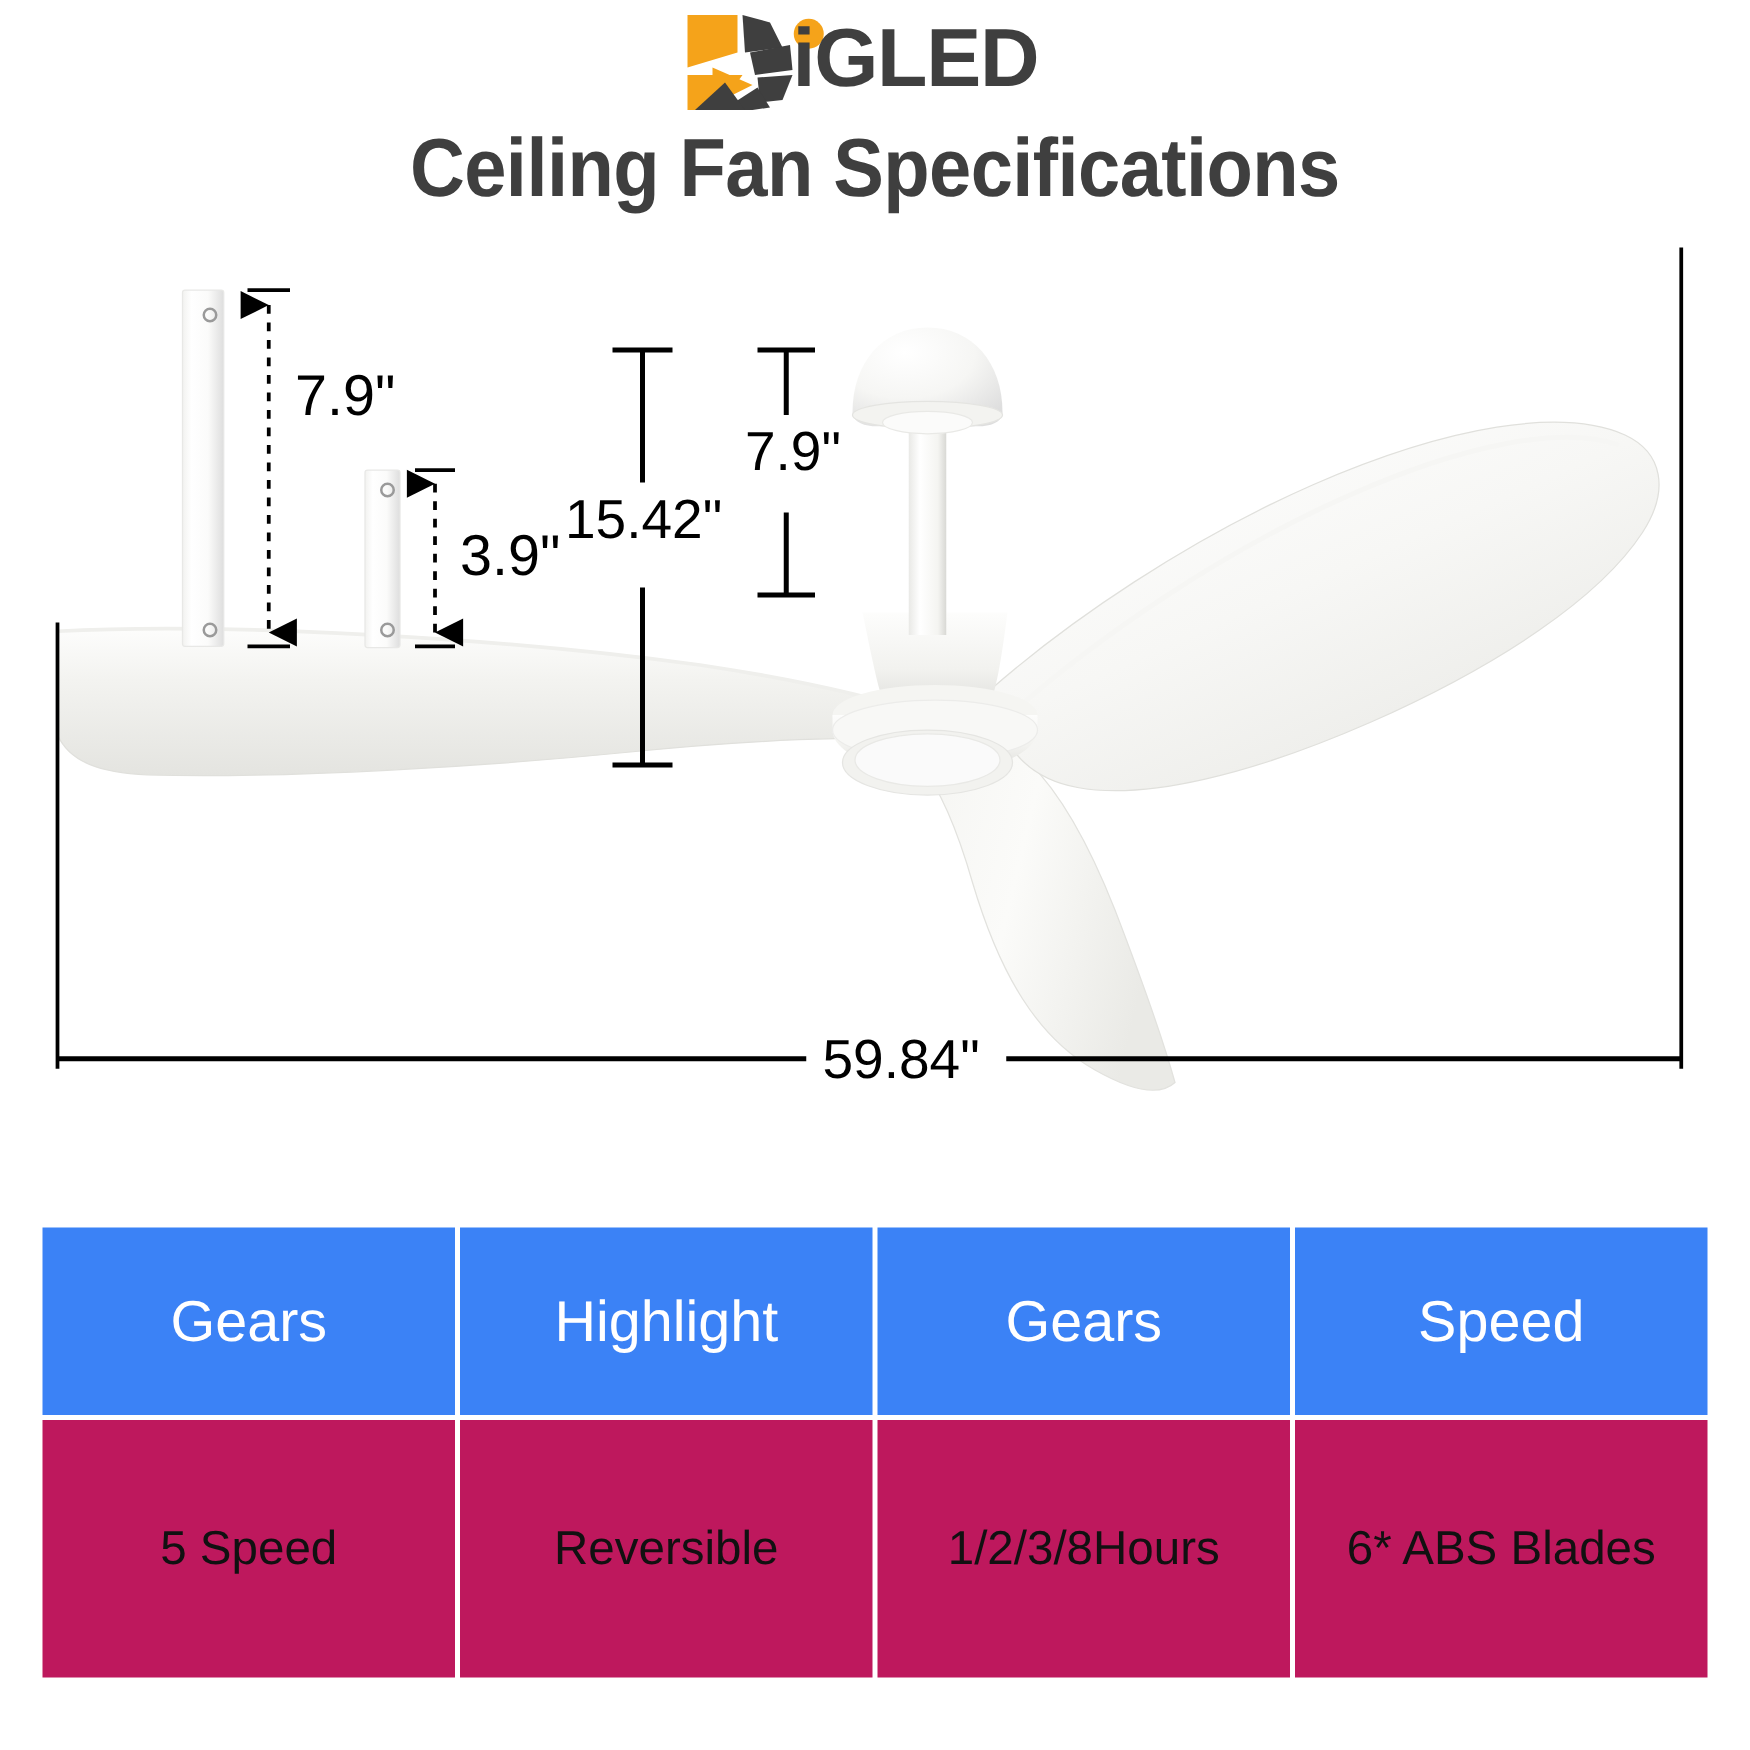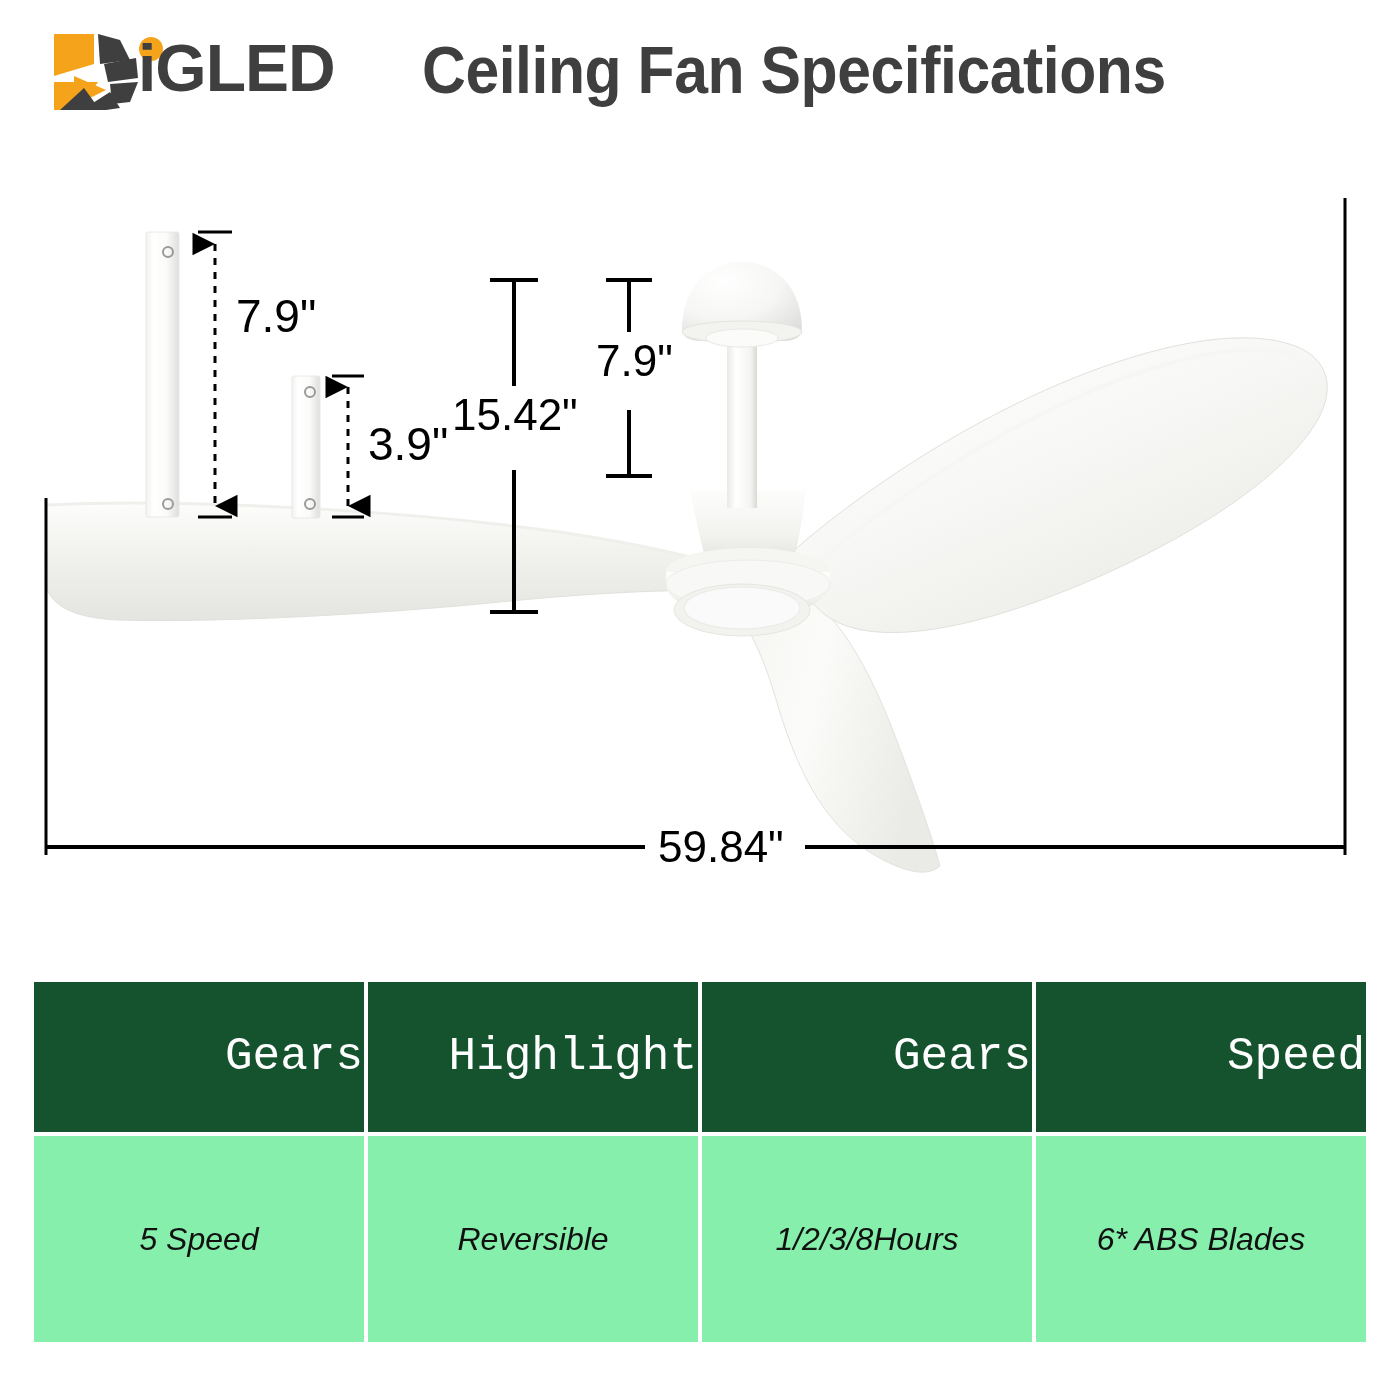--- a/index.html
+++ b/index.html
@@ -15,22 +15,23 @@
     overflow: hidden;
   }
 
   
   .header {
     position: absolute;
     left: 0; top: 0;
     width: 1400px; height: 140px;
     display: flex;
     align-items: center;
-    padding-left: 50px;
+    padding-left: 22px;
     box-sizing: border-box;
+    flex-direction: column;
   }
   .logo-wrap {
     position: relative;
     width: 330px;
     height: 96px;
     flex: none;
     display: flex;
     align-items: center;
   }
   .logo-mark {
@@ -74,40 +75,39 @@
   .spec-table {
     position: absolute;
     left: 30px;
     top: 978px;
     width: 1340px;
     border-collapse: separate;
     border-spacing: 4px 4px;
     table-layout: fixed;
   }
   .spec-table th {
-    background: #14532d;
+    background: #3b82f6;
     color: #ffffff;
     height: 148px;
-    font-family: Liberation Mono, monospace;
+    font-family: Liberation Sans, sans-serif;
     font-weight: normal;
     font-size: 46px;
-    text-align: right;
+    text-align: center;
     vertical-align: middle;
     letter-spacing: 0px;
   }
   .spec-table td {
-    background: #86efac;
+    background: #be185d;
     color: #111111;
     height: 204px;
     font-family: "Liberation Sans", sans-serif;
     font-weight: normal;
-    font-size: 32px;
+    font-size: 38px;
     text-align: center;
     vertical-align: middle;
-    font-style: italic;
   }
 
   .dim-label {
     font-family: "Liberation Sans", sans-serif;
     font-size: 46px;
     fill: #000000;
   }
   .dim-label-big {
     font-family: "Liberation Sans", sans-serif;
     font-size: 44px;

